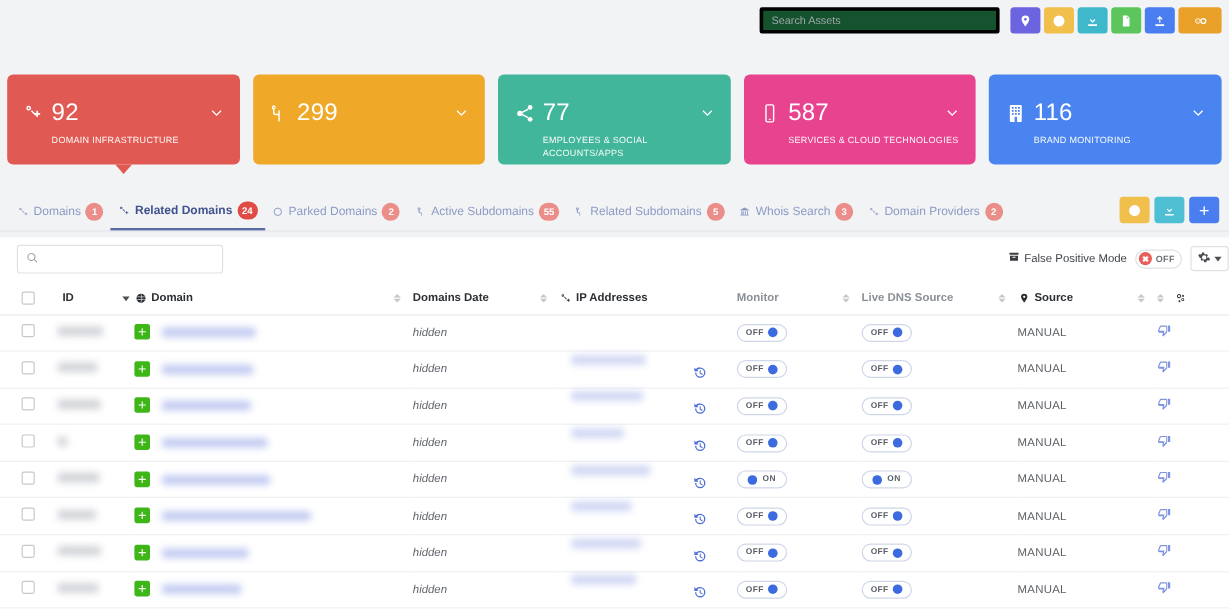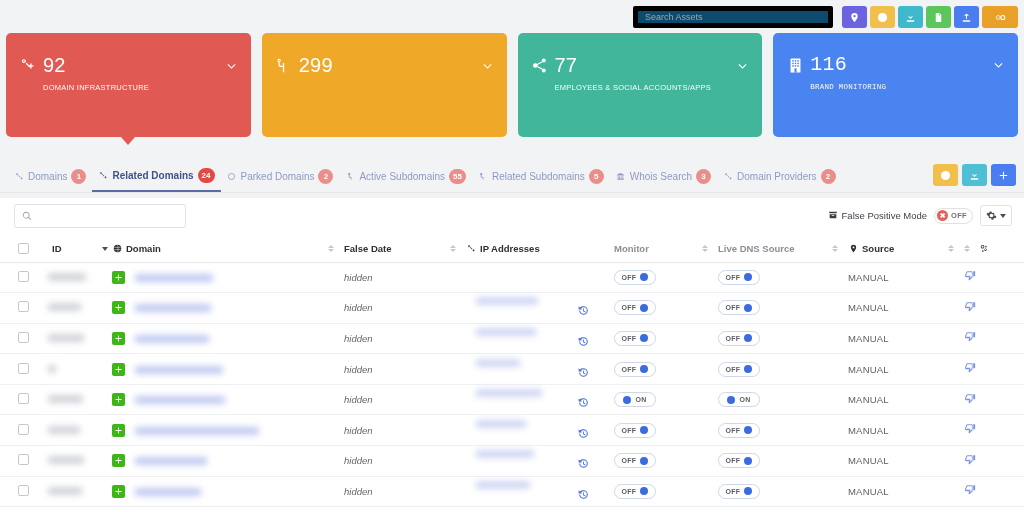--- a/index.html
+++ b/index.html
@@ -10,22 +10,22 @@
     overflow: hidden;
   }
 
   
   .topbar {
     position: absolute; top: 4px; left: 0; width: 1024px; height: 26px;
     display: flex; justify-content: flex-end; align-items: center;
     padding-right: 6px;
   }
   .search-assets {
-    width: 200px; height: 22px; background: #0c4a6e;
-    border: 5px solid #000000; border-radius: 2px;
+    width: 200px; height: 22px; background: #14532d;
+    border: 3px solid #000000; border-radius: 2px;
     font-size: 9px; color: #9aa0a6; padding: 0 7px;
     line-height: 20px; outline: none;
   }
   .search-assets::placeholder { color:#a0a5ab; }
   .tool-btns { display: flex; gap: 3px; margin-left: 9px; }
   .tool-btn {
     width: 25px; height: 22px; border-radius: 3px;
     display: flex; align-items: center; justify-content: center;
     color: #fff; cursor: pointer; border: none;
   }
@@ -33,21 +33,21 @@
   .tb-dual { width: 36px; gap: 2px; }
 
   
   .cards {
     position: absolute; top: 33px; left: 6px;
     width: 1012px; height: 104px;
     display: flex; gap: 11px;
   }
   .card {
     flex: 1; border-radius: 5px; position: relative;
-    padding: 22px 12px 0 12px; color: #fff;
+    padding: 22px 12px 0 12px; color: #fff; margin-top: 29px;
   }
   .card-top { display: flex; align-items: center; }
   .card-icon { width: 20px; height: 20px; flex: 0 0 20px; display:flex; align-items:center; justify-content:center; }
   .card-icon svg { width: 17px; height: 17px; fill: #fff; }
   .card-num { font-size: 20px; font-weight: 400; margin-left: 5px; line-height: 1; letter-spacing: .2px;}
   .card-chev {
     position: absolute; right: 13px; top: 25px;
     width: 13px; height: 13px;
   }
   .card-chev svg { width: 13px; height: 13px; fill: #fff; }
@@ -104,21 +104,21 @@
     width: 172px; height: 24px;
     border: 1px solid #e0e2e6; border-radius: 3px;
     display: flex; align-items: center; padding: 0 7px; background: #fff;
   }
   .tbl-search-wrap svg { width: 10px; height: 10px; fill: #9aa0a6; flex:0 0 10px; }
   .tbl-search-input {
     border: none; outline: none; flex: 1; margin-left: 6px;
     font-size: 10px; color: #333; font-family: "Liberation Sans", sans-serif;
   }
   .fp-zone {
-    position: absolute; right: 12px; top: 7px;
+    position: absolute; right: 0; top: 7px;
     display: flex; align-items: center; gap: 7px;
   }
   .fp-label {
     display: flex; align-items: center; gap: 4px;
     font-size: 9.5px; color: #3f434a;
   }
   .fp-label svg { width: 10px; height: 10px; fill: #3a3d42; }
   .pill-off {
     display: flex; align-items: center; gap: 3px;
     border: 1px solid #dfe1e5; border-radius: 10px;
@@ -286,21 +286,36 @@
             <path d="M8.6 10.7l7-3.6M8.6 13.3l7 3.6" stroke="#fff" stroke-width="1.7" fill="none"></path>
           </svg>
         </span>
         <span class="card-num">77</span>
       </div>
       <div class="card-chev"><svg viewBox="0 0 24 24">
           <path d="M6 9l6 6 6-6 1.5 1.5L12 18 4.5 10.5z"></path>
         </svg></div>
       <div class="card-label">EMPLOYEES &amp; SOCIAL ACCOUNTS/APPS</div>
     </div>
-    <div class="card" style="background: rgb(74, 132, 240); font-family: Liberation Mono, monospace;">
+    <div class="card" style="background: rgb(232, 67, 143);">
+      <div class="card-top">
+        <span class="card-icon">
+          <svg viewBox="0 0 24 24">
+            <rect x="7.5" y="2" width="9" height="20" rx="1.6" fill="none" stroke="#fff" stroke-width="1.7"></rect>
+            <rect x="10.6" y="18.2" width="2.8" height="1.3" rx=".6"></rect>
+          </svg>
+        </span>
+        <span class="card-num">587</span>
+      </div>
+      <div class="card-chev"><svg viewBox="0 0 24 24">
+          <path d="M6 9l6 6 6-6 1.5 1.5L12 18 4.5 10.5z"></path>
+        </svg></div>
+      <div class="card-label">SERVICES &amp; CLOUD TECHNOLOGIES</div>
+    </div>
+    <div class="card" style="background: rgb(74, 132, 240);">
       <div class="card-top">
         <span class="card-icon">
           <svg viewBox="0 0 24 24">
             <rect x="5" y="2" width="14" height="20" rx="1"></rect>
             <g fill="#4a84f0">
               <rect x="7.4" y="4.4" width="2.1" height="2.1"></rect>
               <rect x="11" y="4.4" width="2.1" height="2.1"></rect>
               <rect x="14.6" y="4.4" width="2.1" height="2.1"></rect>
               <rect x="7.4" y="8" width="2.1" height="2.1"></rect>
               <rect x="11" y="8" width="2.1" height="2.1"></rect>
@@ -476,21 +491,21 @@
               </span>
               <span class="">Domain</span>
               <span class="sortic">
                 <i class="up"></i>
                 <i class="dn"></i>
               </span>
             </div>
           </th>
           <th>
             <div class="th-in">
-              <span class="">False Date</span>
+              <span class="">Domains Date</span>
               <span class="sortic">
                 <i class="up"></i>
                 <i class="dn"></i>
               </span>
             </div>
           </th>
           <th>
             <div class="th-in">
               <span class="hicon">
                 <svg viewBox="0 0 24 24">

